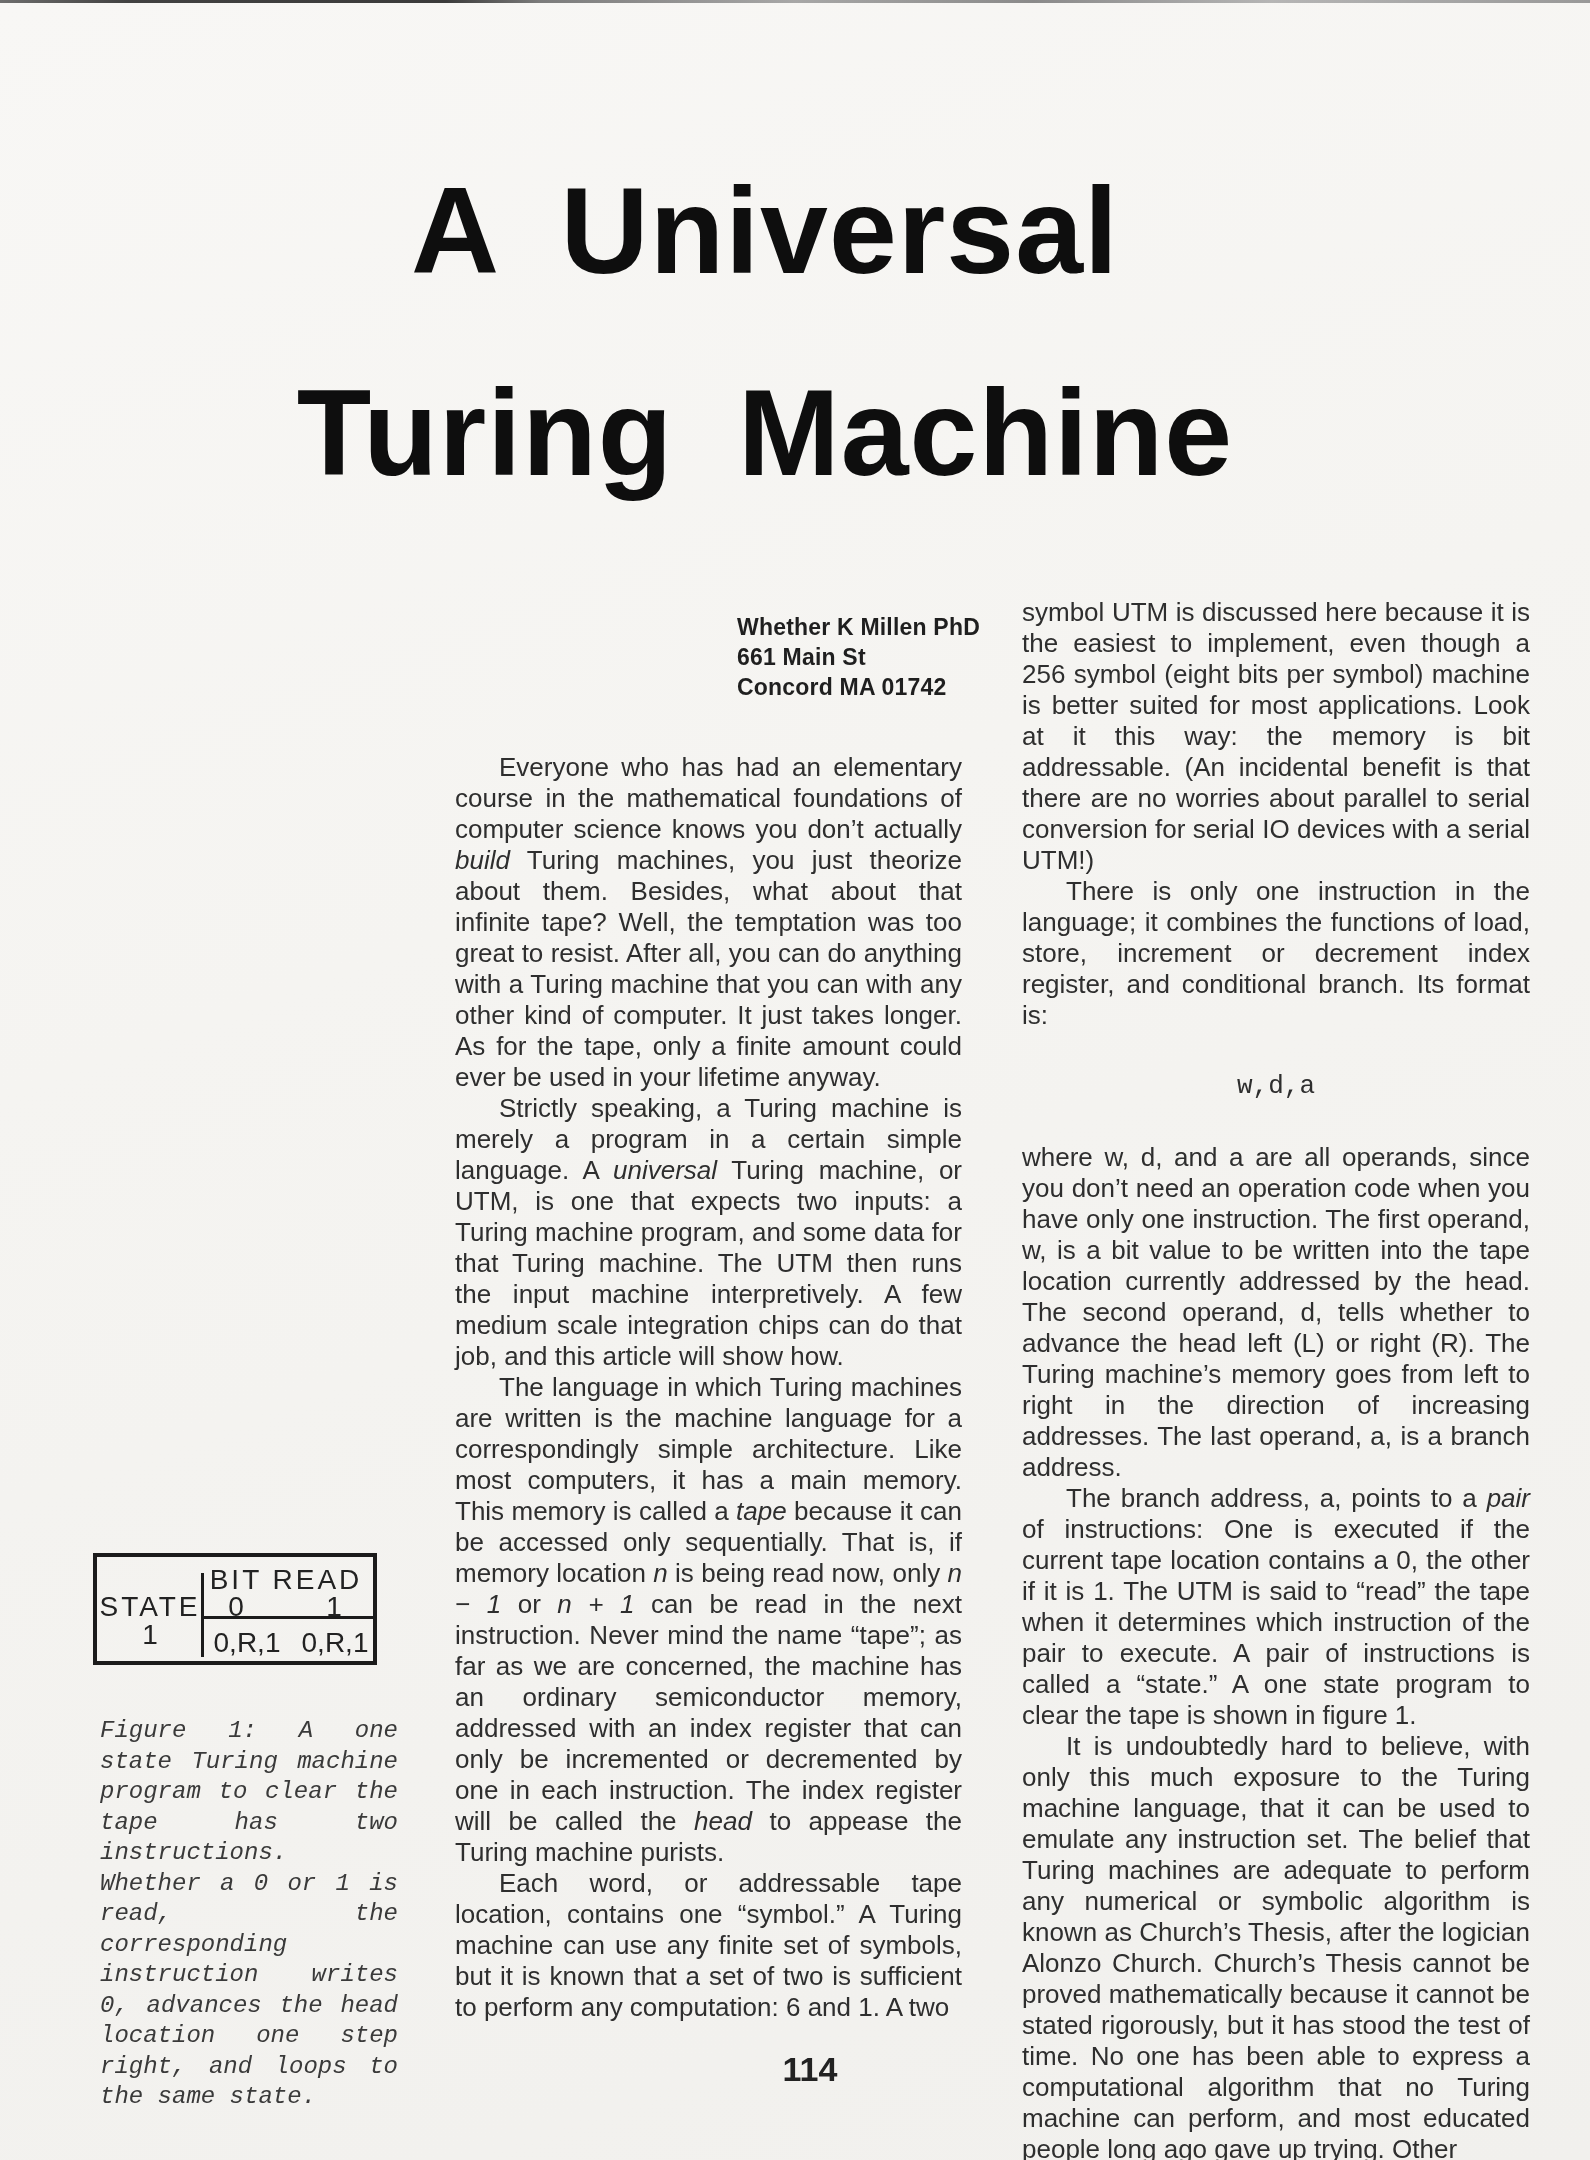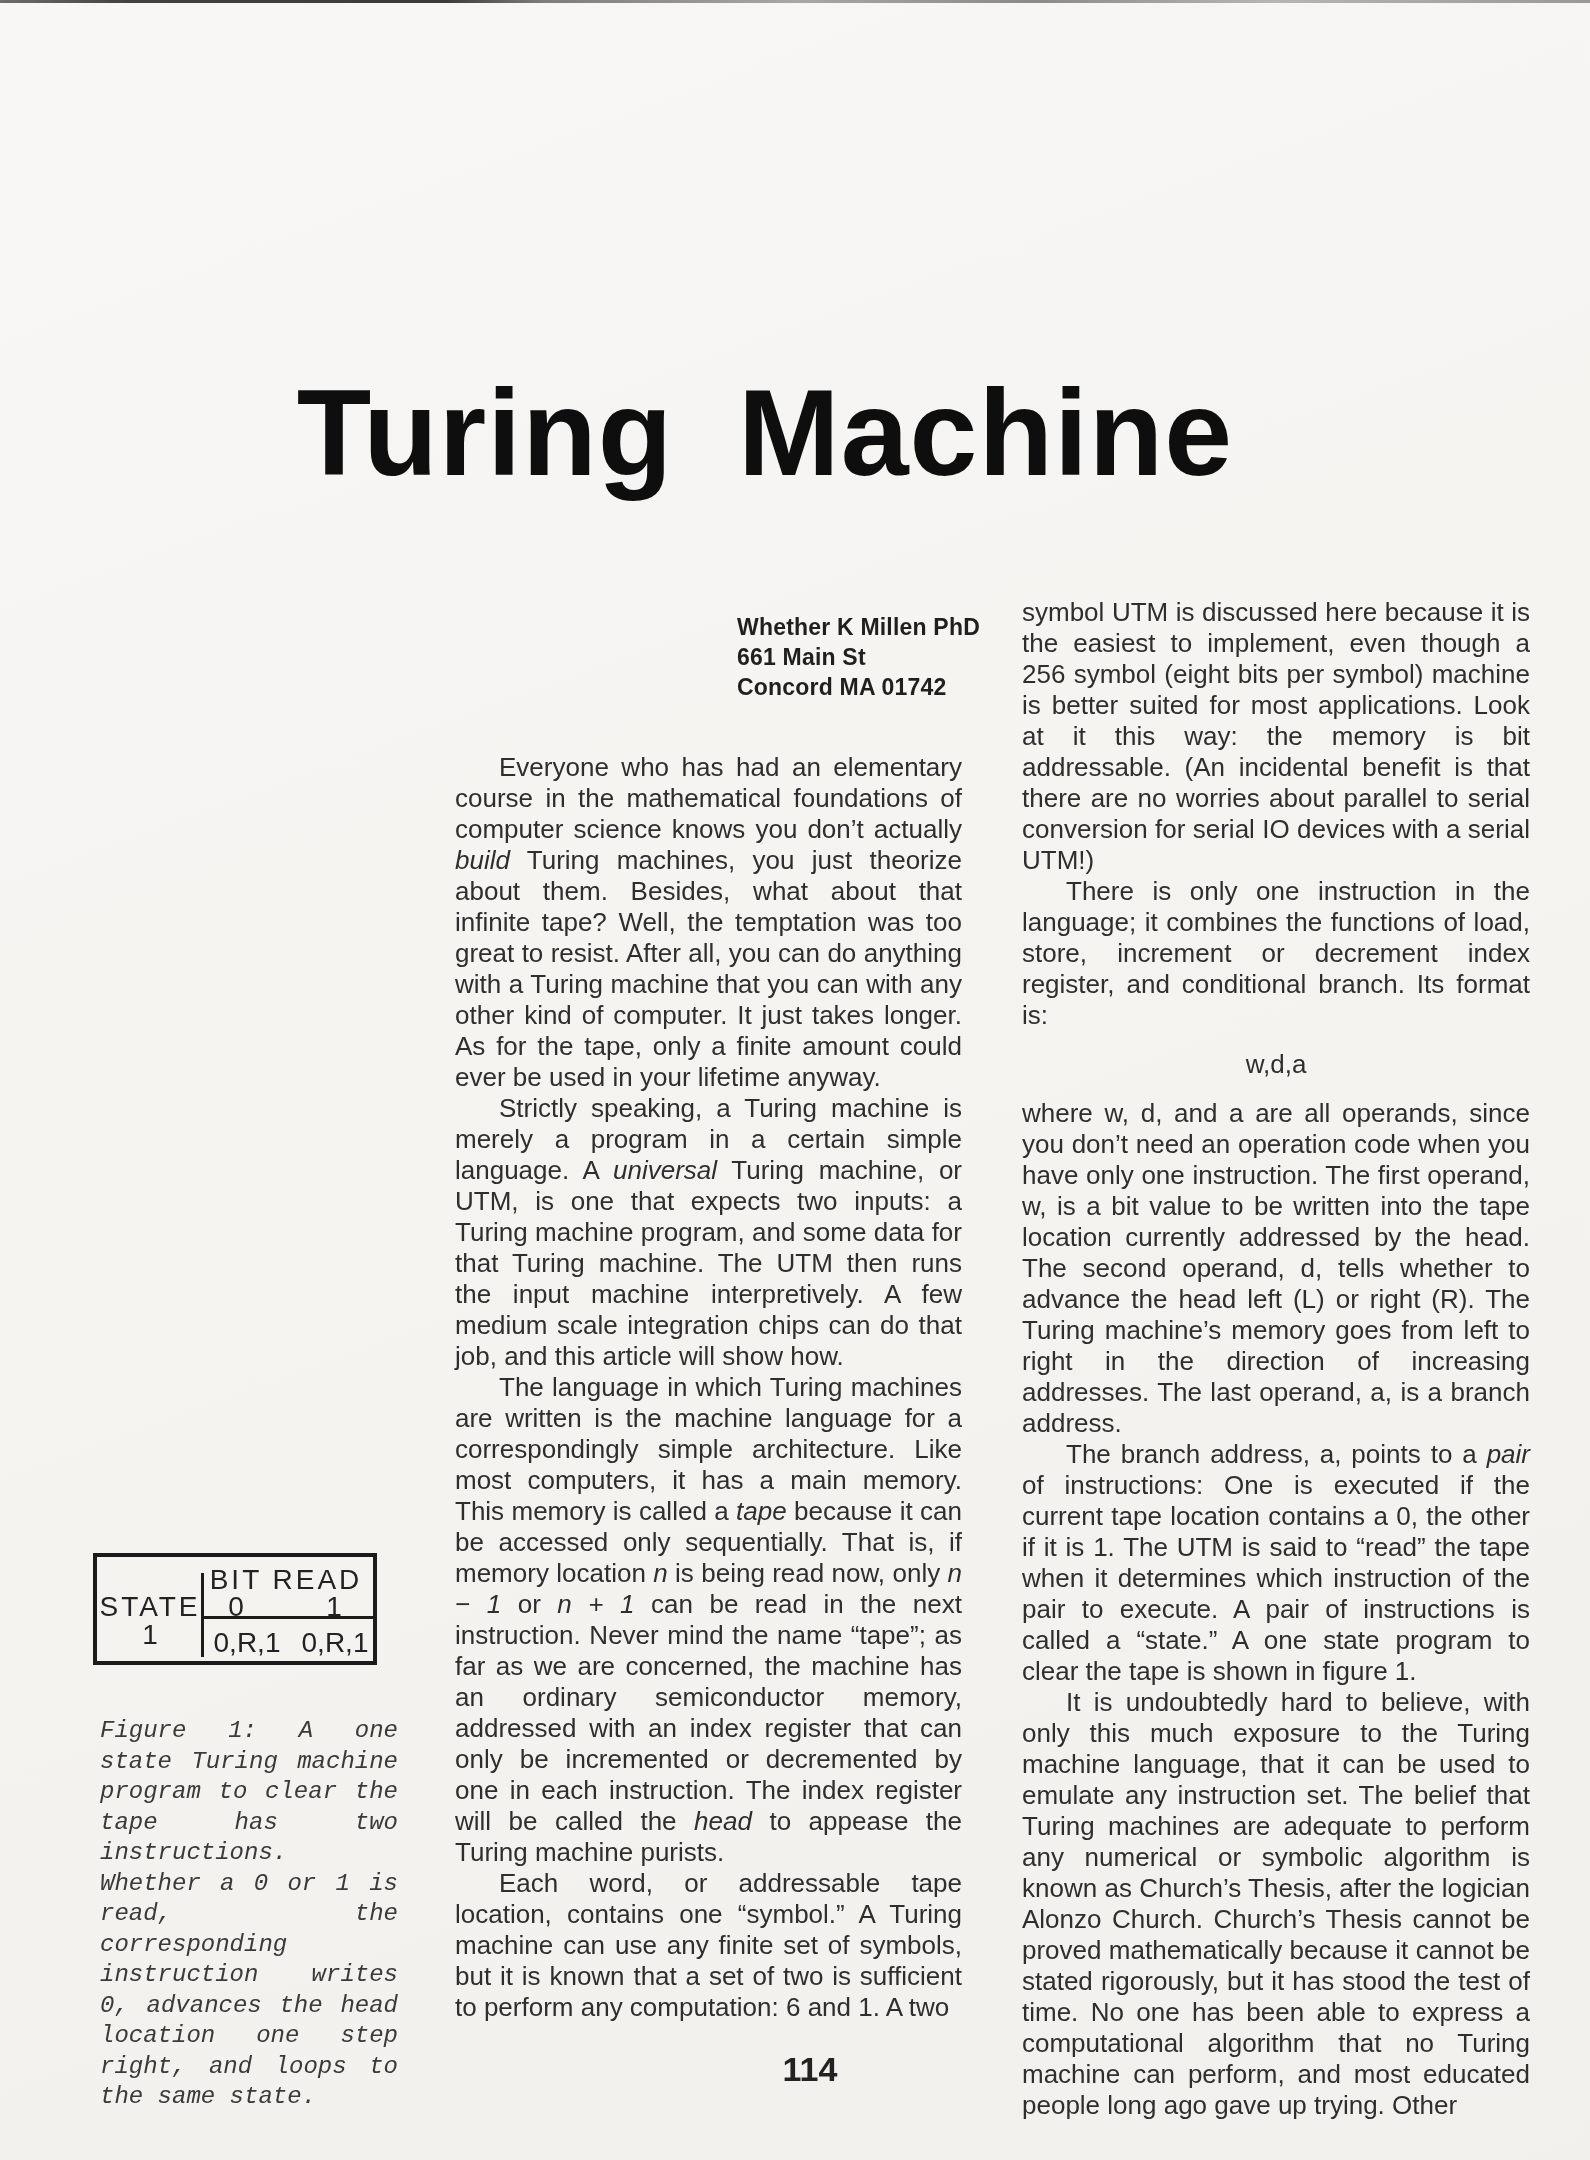--- a/index.html
+++ b/index.html
@@ -50,21 +50,21 @@
     font-size: 26px;
     line-height: 31px;
     text-align: justify;
     color: var(--ink, #2e2e2e);
   }
   .col-middle { left: 455px; top: 752px; width: 507px; }
   .col-right  { left: 1022px; top: 597px; width: 508px; }
   .para { margin: 0; }
   .indent { text-indent: 44px; }
   .noindent { text-indent: 0; }
-  .formula { margin: 18px 0; text-align: center; text-indent: 0; }
+  .formula { margin: 40px 0; text-align: center; text-indent: 0; font-family: Liberation Mono, monospace; }
 
   .figure-box {
     position: absolute; left: 93px; top: 1553px;
     width: 284px; height: 112px;
     border: 4px solid var(--rule, #1b1b1b);
     font-size: 28px; color: #222;
   }
   .figure-box span { position: absolute; display: block; }
   .ft-bitread  { left: 103px; top: 7px;  width: 172px; text-align: center; letter-spacing: 3px; }
   .ft-state    { left: 2px;   top: 34px; width: 102px; text-align: center; letter-spacing: 3px; }
@@ -88,20 +88,21 @@
     position: absolute; left: 745px; top: 2050px; width: 130px;
     text-align: center; font-weight: bold; font-size: 34px; color: #222;
   }
 </style>
 </head>
 <body>
 
 <div class="page">
   <div class="top-edge"></div>
 
+  <div class="title-line title-line1">A Universal</div>
   <div class="title-line title-line2">Turing Machine</div>
 
   <div class="author">
     <div>Whether K Millen PhD</div>
     <div>661 Main St</div>
     <div>Concord MA 01742</div>
   </div>
 
   <div class="col col-middle">
     <p class="para indent"><span>Everyone who has had an elementary course in the mathematical foundations of computer science knows you don’t actually </span><i>build</i><span> Turing machines, you just theorize about them. Besides, what about that infinite tape? Well, the temptation was too great to resist. After all, you can do anything with a Turing machine that you can with any other kind of computer. It just takes longer. As for the tape, only a finite amount could ever be used in your lifetime anyway.</span></p>

